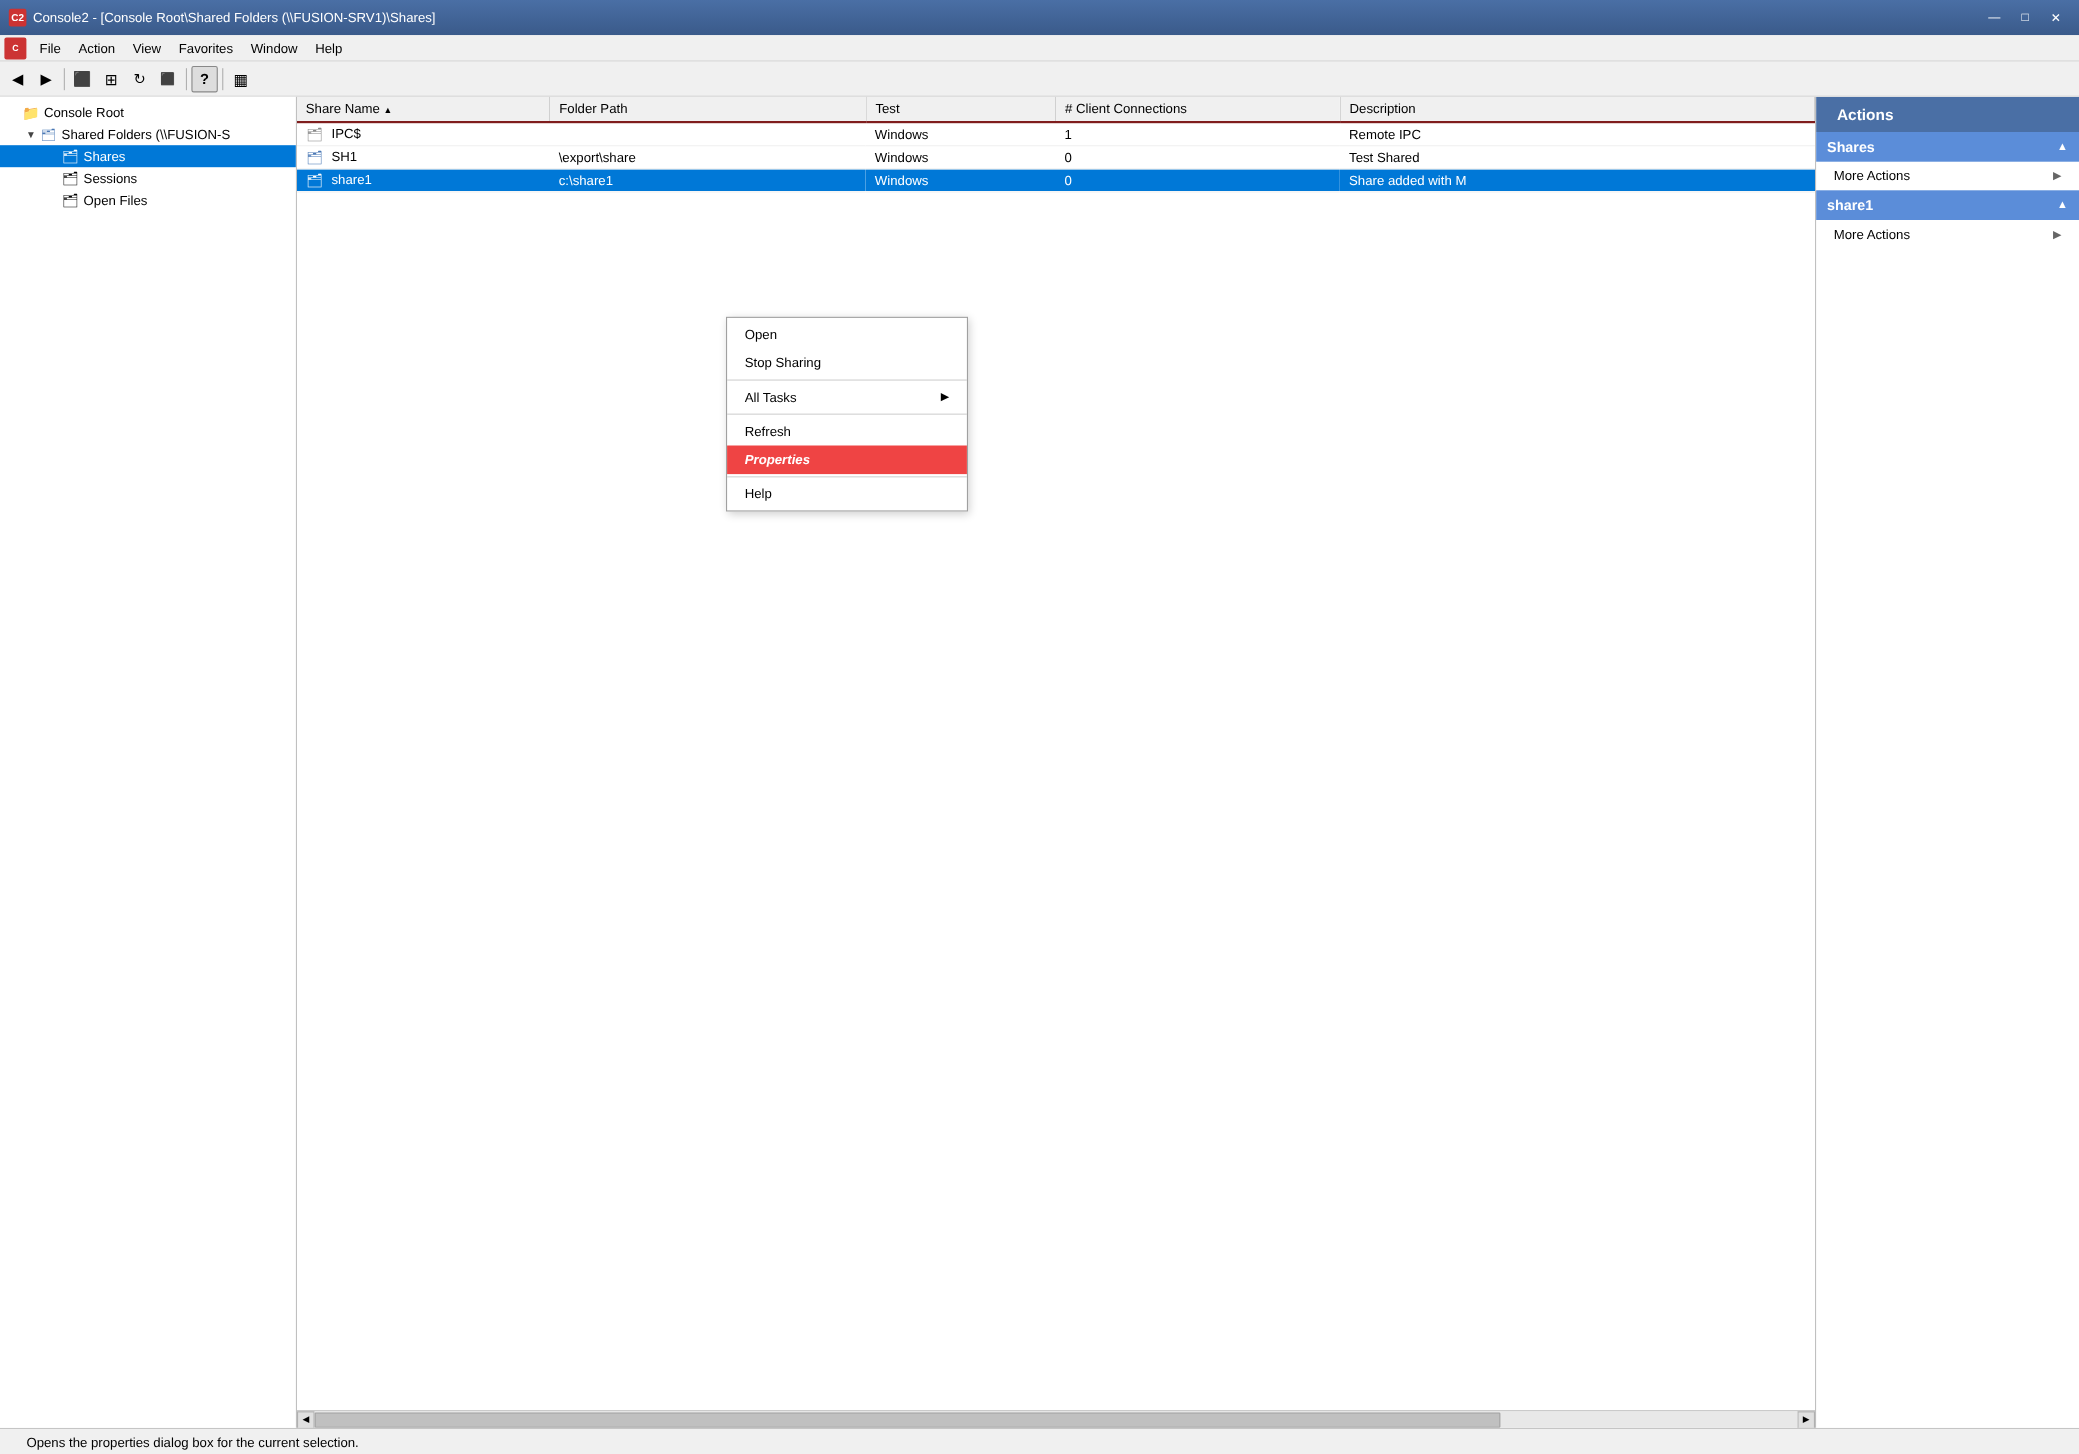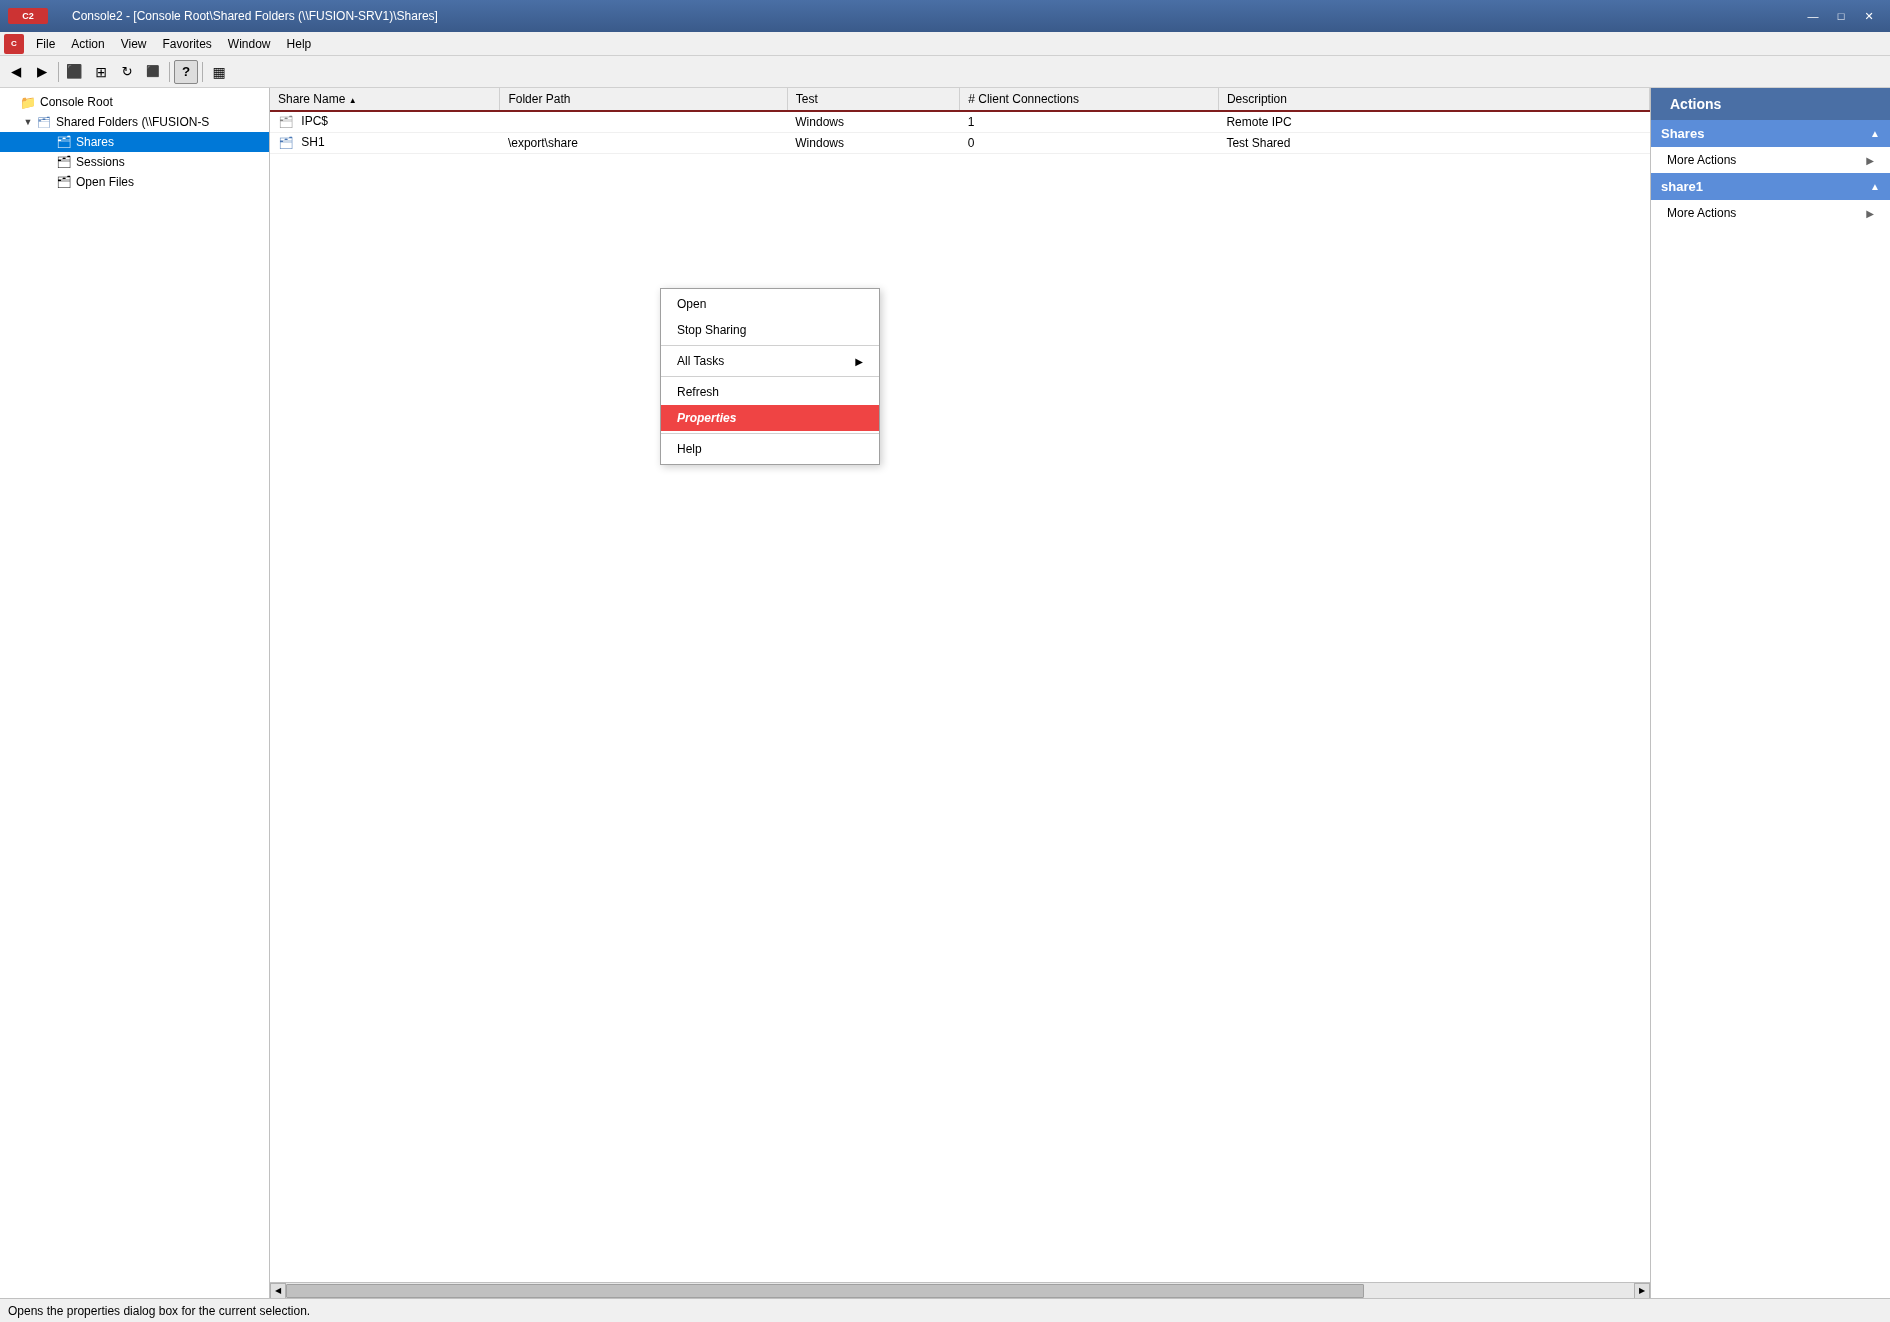--- a/index.html
+++ b/index.html
@@ -17,23 +17,23 @@
       background: #1a1a2e;
       background: linear-gradient(to bottom, #4a6fa5, #3a5a8a);
       height: 32px;
       display: flex;
       align-items: center;
       padding: 0 8px;
       color: white;
       font-size: 12px;
     }
     .title-bar-icon {
-      width: 40px;
-      height: 16px;
-      margin-right: 24px;
+      width: 16px;
+      height: 16px;
+      margin-right: 6px;
       background: #cc3333;
       border-radius: 2px;
       display: inline-flex;
       align-items: center;
       justify-content: center;
       font-size: 9px;
       color: white;
       flex-shrink: 0;
     }
     .title-bar-title {
@@ -273,21 +273,21 @@
     }
     .context-arrow { font-size: 10px; }
 
     
     .status-bar {
       height: 24px;
       background: #f0f0f0;
       border-top: 1px solid #c0c0c0;
       display: flex;
       align-items: center;
-      padding: 0 8px;
+      padding: 0 24px;
       font-size: 12px;
     }
 
     
     .scroll-area {
       height: 16px;
       background: #f0f0f0;
       border-top: 1px solid #c0c0c0;
       display: flex;
       align-items: center;
@@ -453,20 +453,30 @@
             <td class="col-sharename">
               <span class="row-icon icon-share">🗂</span>
               <span>SH1</span>
             </td>
             <td class="col-folderpath">\export\share</td>
             <td class="col-type">Windows</td>
             <td class="col-connections">0</td>
             <td class="col-description">Test Shared</td>
           </tr>
 
+          <tr class="selected">
+            <td class="col-sharename">
+              <span class="row-icon" style="color:#fff;">🗂</span>
+              <span>share1</span>
+            </td>
+            <td class="col-folderpath">c:\share1</td>
+            <td class="col-type">Windows</td>
+            <td class="col-connections">0</td>
+            <td class="col-description">Share added with M</td>
+          </tr>
         </tbody>
       </table>
 
       <div class="context-menu">
         <div class="context-menu-item">
           <span>Open</span>
         </div>
         <div class="context-menu-item">
           <span>Stop Sharing</span>
         </div>

